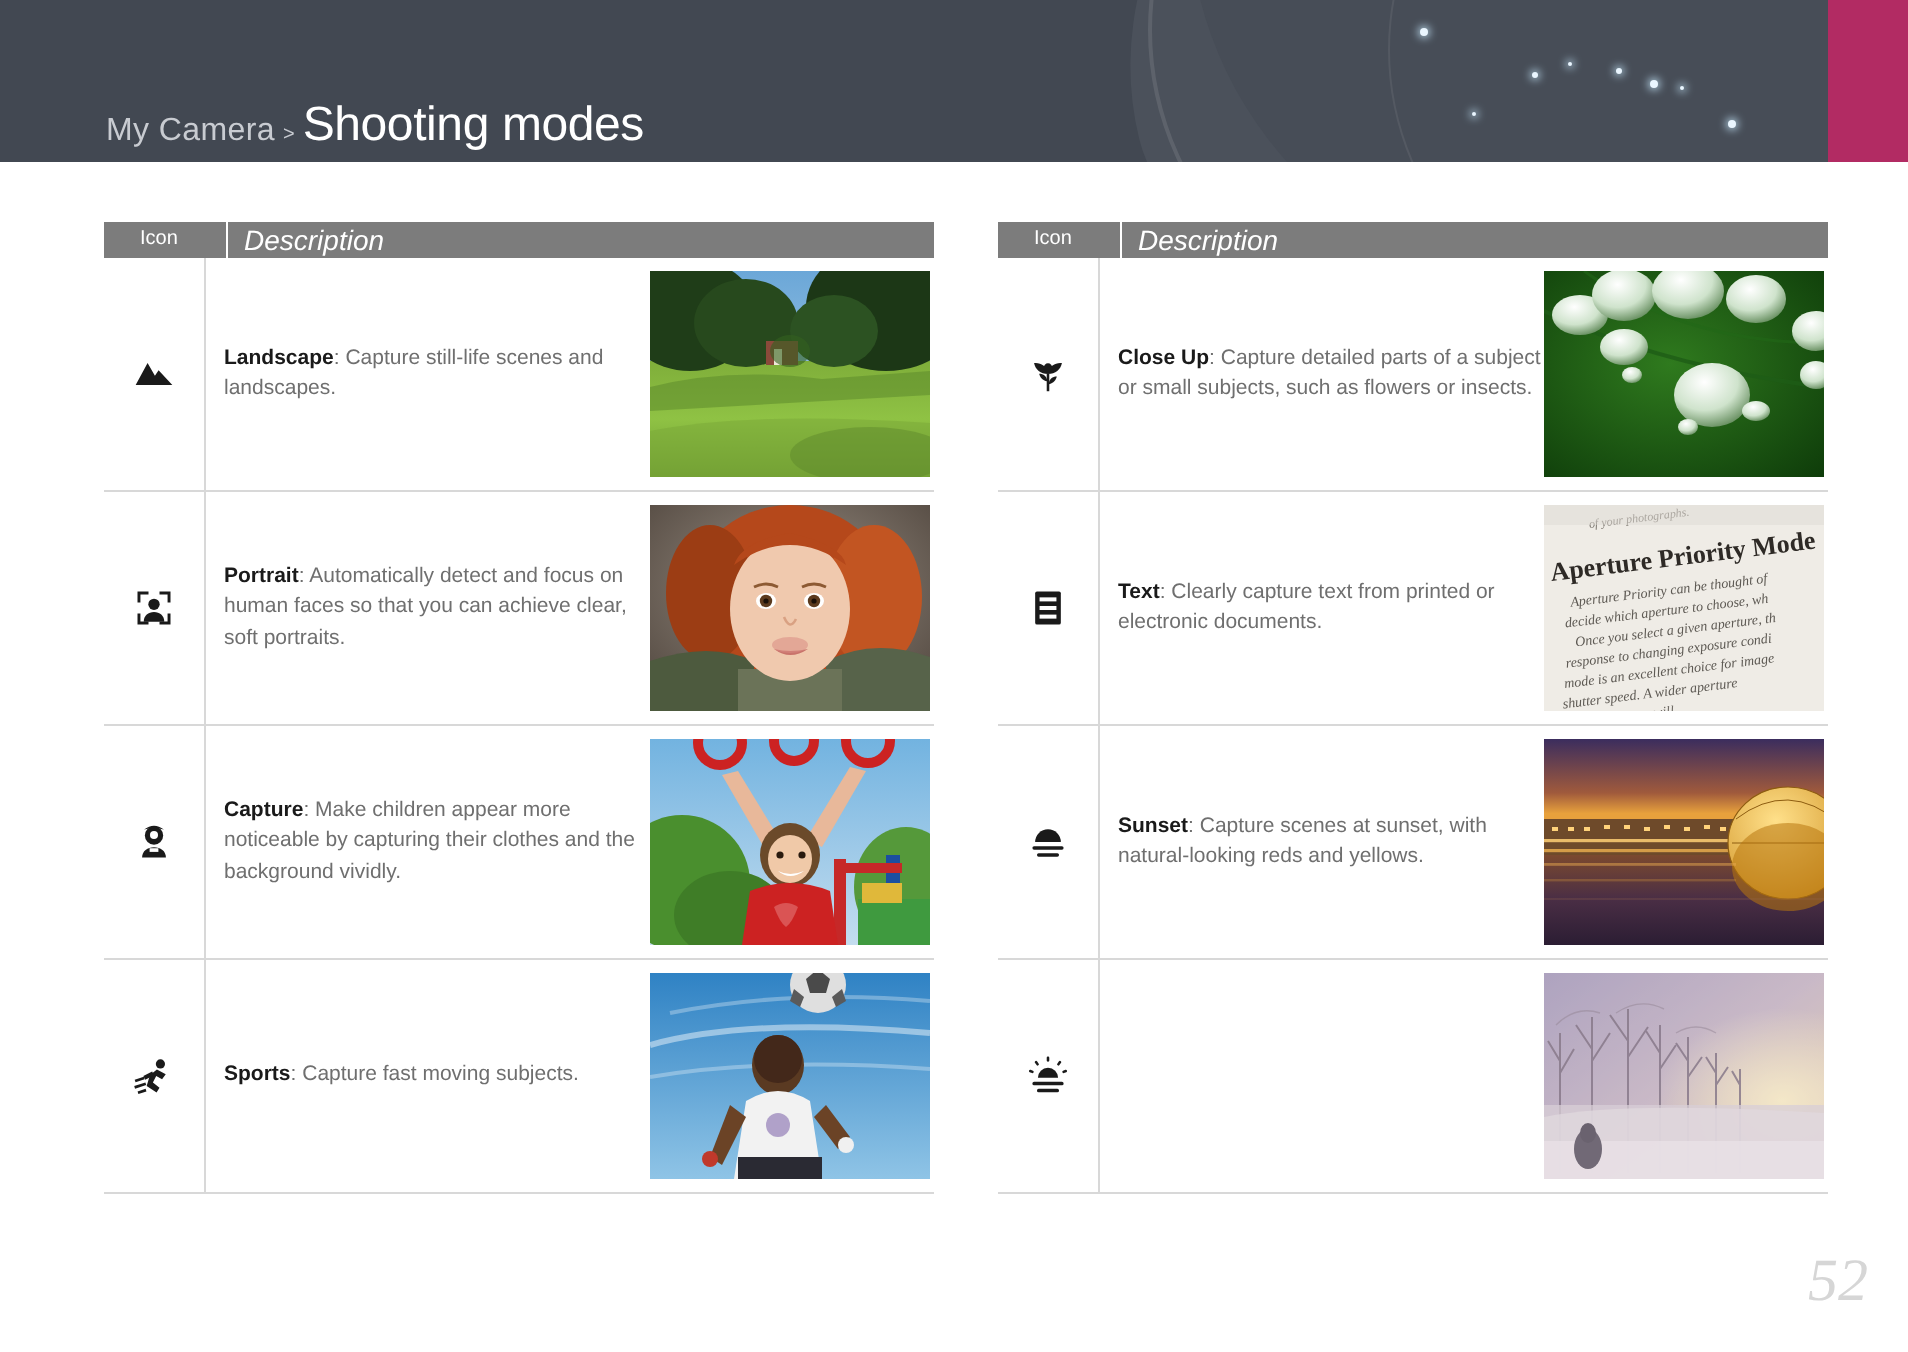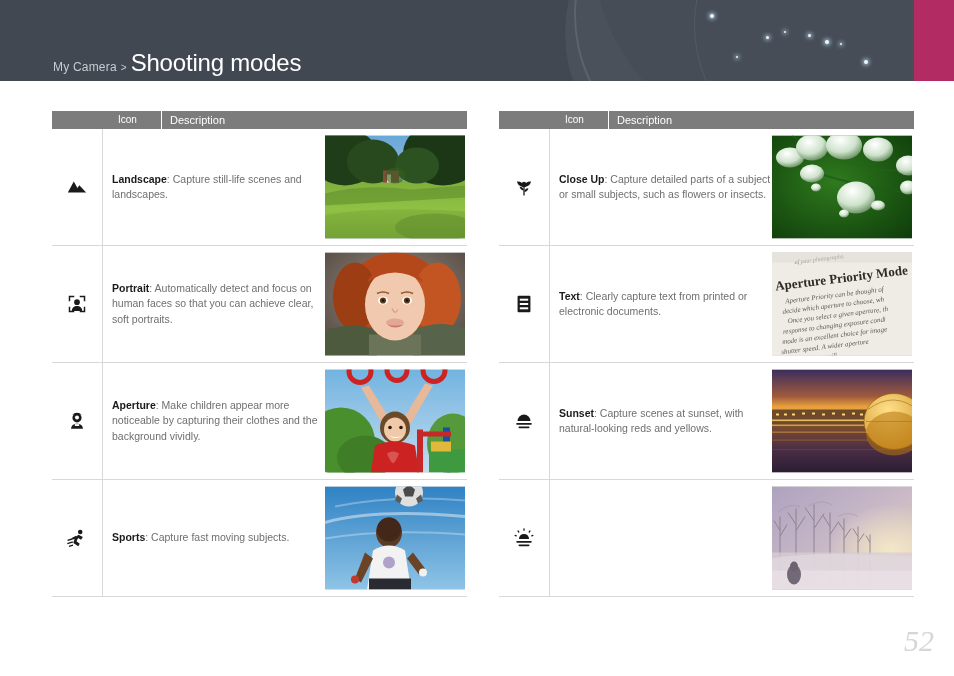--- a/index.html
+++ b/index.html
@@ -54,21 +54,21 @@
     background: #eaf6ff;
     border-radius: 50%;
     box-shadow: 0 0 4px 1px rgba(200,235,255,0.85);
   }
   .breadcrumb {
     position: absolute; left: 53px; top: 49px;
     display: flex; align-items: baseline; gap: 4px;
     white-space: nowrap;
   }
   .crumb-parent {
-    font-size: 12px; color: #c8cbd1; letter-spacing: 0.2px;
+    font-size: 16px; color: #c8cbd1; letter-spacing: 0.2px;
   }
   .crumb-sep { font-size: 10px; color: #c8cbd1; }
   .crumb-title {
     font-size: 24px; color: #ffffff; letter-spacing: -0.2px;
     font-weight: 400;
   }
 
   
   .tables {
     position: absolute; top: 111px; left: 0;
@@ -80,24 +80,24 @@
 
   .thead {
     display: flex;
     height: 18px;
     background: #7c7c7c;
     color: #ffffff;
   }
   .th-icon {
     width: 62px; flex: none;
     border-right: 1px solid #ffffff;
-    font-size: 10px; line-height: 18px; padding-left: 18px; margin-left: 48px;
+    font-size: 10px; line-height: 18px; padding-left: 18px;
   }
   .th-desc {
-    flex: 1; font-size: 11px; line-height: 18px; padding-left: 8px;
+    flex: 1; font-size: 14px; line-height: 18px; padding-left: 8px; font-style: italic;
   }
 
   .trow {
     display: flex;
     height: 117px;
     border-bottom: 1px solid #d8d8d8;
     background: #fff;
   }
   .trow:first-of-type { border-top: 0; }
   .td-icon {
@@ -270,21 +270,21 @@
             <circle cx="12" cy="8.5" r="5"></circle>
             <circle cx="12" cy="8.2" r="2.2" fill="#ffffff"></circle>
             <path d="M6.6 5.2 Q12 1 17.4 5.2 Q12 3.4 6.6 5.2 Z"></path>
             <path d="M5.5 20.5 c0-3.6 3-5.6 6.5-5.6 s6.5 2 6.5 5.6 Z"></path>
             <rect x="9.6" y="15.4" width="4.8" height="2" fill="#ffffff"></rect>
           </g>
         </svg>
       </div>
       <div class="td-desc">
         <div class="desc-text">
-          <b>Aperture</b><span>: </span><span>Make children appear more noticeable by capturing their clothes and the background vividly.</span>
+          <b>Capture</b><span>: </span><span>Make children appear more noticeable by capturing their clothes and the background vividly.</span>
         </div>
         <div class="thumb">
           <svg viewBox="0 0 140 103" preserveAspectRatio="none">
             <defs>
               <linearGradient id="csky" x1="0" y1="0" x2="0" y2="1">
                 <stop offset="0" stop-color="#72b3e0"></stop>
                   <stop offset="1" stop-color="#c4ddef"></stop>
               </linearGradient>
             </defs>
             <rect width="140" height="103" fill="url(#csky)"></rect>

